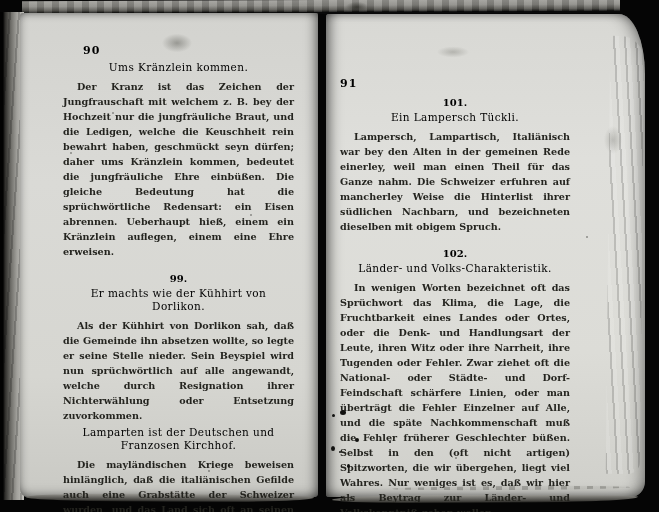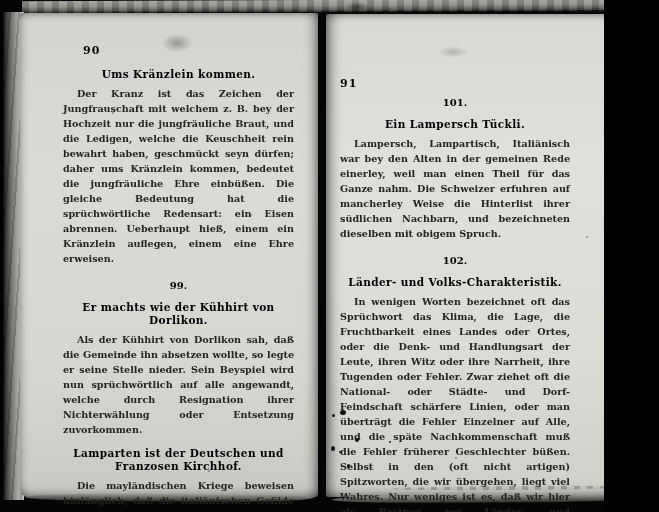--- a/index.html
+++ b/index.html
@@ -1,16 +1,16 @@
 <!DOCTYPE html>
 <html><head>
 <meta charset="utf-8">
 <style>
   html,body{margin:0;padding:0;background:#000;}
-  .photo{position:relative;width:604px;height:512px;background:#050505;overflow:hidden;
+  .photo{position:relative;width:659px;height:512px;background:#050505;overflow:hidden;
          font-family:"DejaVu Serif", serif;}
   
   .book-top-edge{position:absolute;left:22px;top:0;width:598px;height:12px;
     background:linear-gradient(180deg,#a09f9a 0%,#8b8a85 45%,#55544f 80%,#161614 100%);
     transform:rotate(-0.25deg);border-bottom:2px solid #0a0a0a;}
   .book-top-edge::after{content:"";position:absolute;inset:0;
     background:repeating-linear-gradient(90deg,rgba(0,0,0,.14) 0 7px,rgba(255,255,255,.10) 7px 15px);}
   
   .left-stack{position:absolute;left:0;top:12px;width:24px;height:488px;
     background:linear-gradient(90deg,#020202 0 3px,#2e2d2a 5px,#6f6e69 11px,#a3a29d 17px,#c2c1bc 24px);}
@@ -45,21 +45,21 @@
     background:repeating-linear-gradient(90deg,rgba(90,90,84,.75) 0 6px,rgba(150,150,144,.3) 6px 13px);
     border-radius:50%;transform:rotate(-.4deg);}
   
   .content{position:absolute;}
   .content-left{left:63px;top:44px;width:231px;}
   .content-right{left:340px;top:40px;width:230px;}
   .pagenum{font-size:11px;font-weight:bold;letter-spacing:1px;height:14px;}
   .pagenum-left{text-align:left;padding-left:20px;}
   .pagenum-right{padding-right:10px;margin-top:37px;}
   .sec-number{text-align:center;font-size:10px;font-weight:bold;margin-top:14px;}
-  .sec-title{text-align:center;font-size:10.5px;font-weight:bold;letter-spacing:.4px;margin-top:10px;line-height:13px;}
+  .sec-title{text-align:center;font-size:10.5px;font-weight:normal;letter-spacing:.4px;margin-top:3px;line-height:13px;}
   .sec-body{font-size:9.6px;font-weight:bold;line-height:15px;text-align:justify;
     text-indent:14px;margin-top:5px;color:#24241f;}
   .first-gap{margin-top:6px;}
   .proverbs{margin-top:14px;font-size:9.8px;font-weight:bold;line-height:14.6px;color:#24241f;}
   .proverb-line{white-space:nowrap;}
   
   .ink-spot{position:absolute;background:#121210;border-radius:50%;}
   .smudge{position:absolute;border-radius:50%;}
   .speck{position:absolute;width:2px;height:2px;border-radius:50%;background:rgba(40,40,35,.45);}
 </style>

